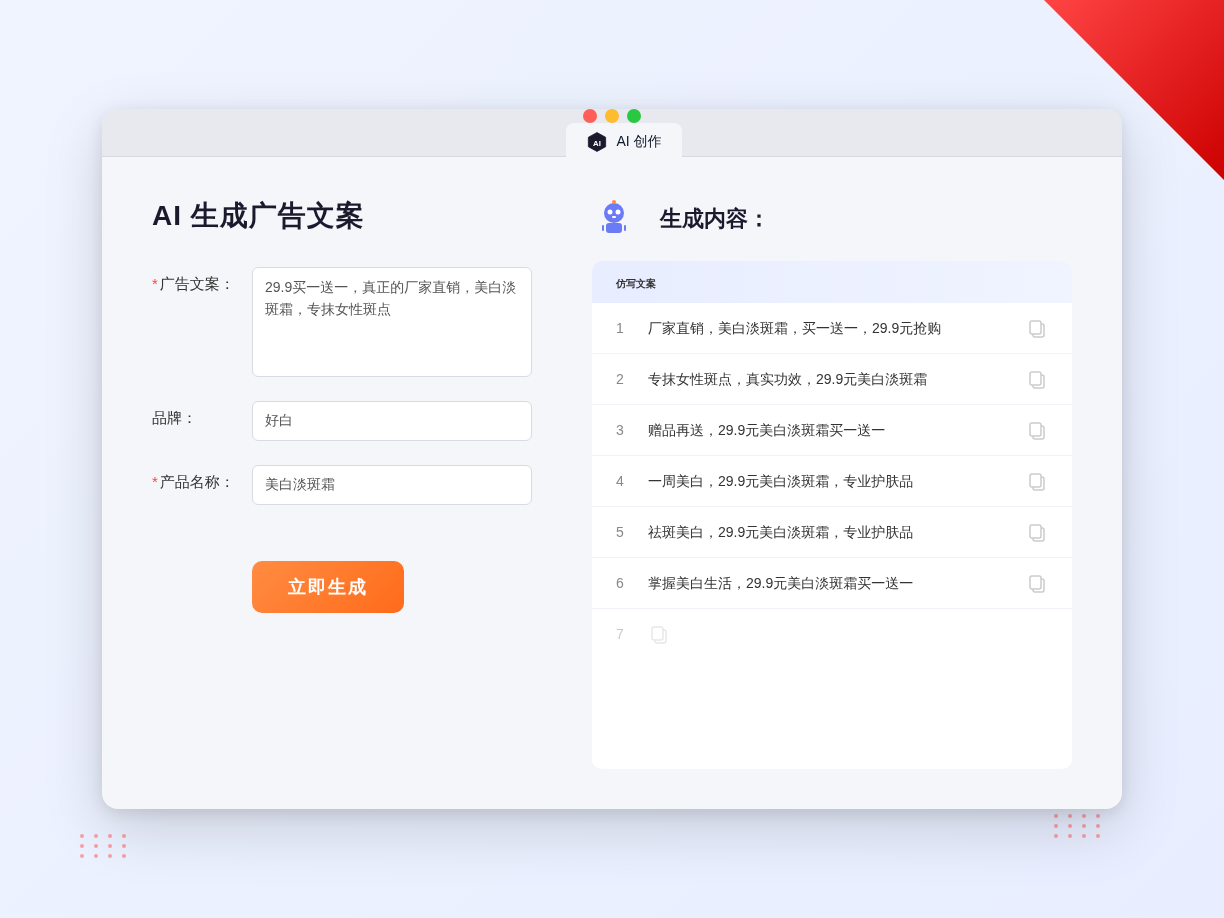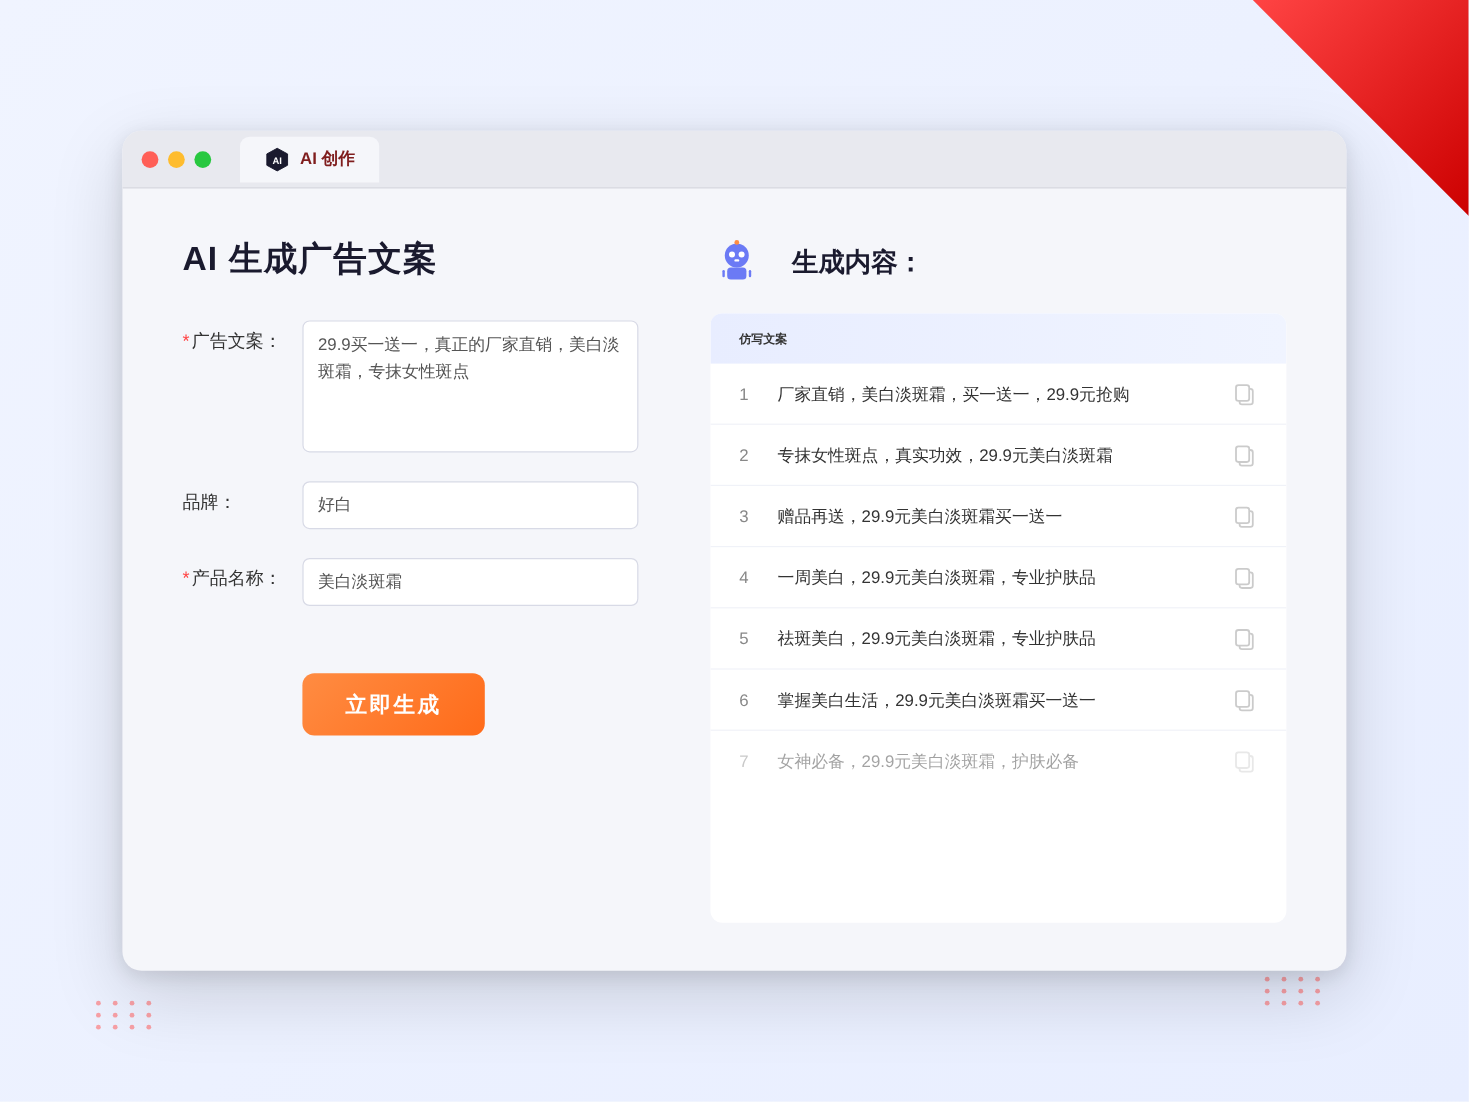--- a/index.html
+++ b/index.html
@@ -65,20 +65,21 @@
     }
 
     
     .browser-titlebar {
       background: #e8e9ef;
       height: 48px;
       display: flex;
       align-items: center;
       padding: 0 16px;
       border-bottom: 1px solid #d8d9e0;
+      flex-direction: column;
     }
 
     .window-buttons {
       display: flex;
       gap: 8px;
       align-items: center;
     }
 
     .win-btn {
       width: 14px;
@@ -106,22 +107,22 @@
       height: 38px;
     }
 
     .tab-icon {
       width: 22px;
       height: 22px;
     }
 
     .tab-label {
       font-size: 14px;
-      color: #7f1d1d;
-      font-weight: 700;
+      color: #0f172a;
+      font-weight: 400;
     }
 
     
     .browser-content {
       display: flex;
       height: calc(700px - 48px);
       padding: 40px 50px;
       gap: 60px;
     }
 
@@ -434,21 +435,20 @@
             <div class="result-item">
     <span class="result-num">6</span>
     <span class="result-text">掌握美白生活，29.9元美白淡斑霜买一送一</span>
     <svg class="copy-icon" viewBox="0 0 22 22" fill="none" xmlns="http://www.w3.org/2000/svg">
       <rect x="7" y="7" width="11" height="13" rx="2" stroke="#999" stroke-width="1.5"></rect>
       <rect x="4" y="4" width="11" height="13" rx="2" fill="white" stroke="#999" stroke-width="1.5"></rect>
     </svg>
   </div>
             <div class="result-item dimmed">
     <span class="result-num">7</span>
-    <span class="result-text">女神必备，29.9元美白淡斑霜，护肤必备</span>
     <svg class="copy-icon" viewBox="0 0 22 22" fill="none" xmlns="http://www.w3.org/2000/svg">
       <rect x="7" y="7" width="11" height="13" rx="2" stroke="#999" stroke-width="1.5"></rect>
       <rect x="4" y="4" width="11" height="13" rx="2" fill="white" stroke="#999" stroke-width="1.5"></rect>
     </svg>
   </div>
           </div>
       </div>
     </div>
 
   </div>

